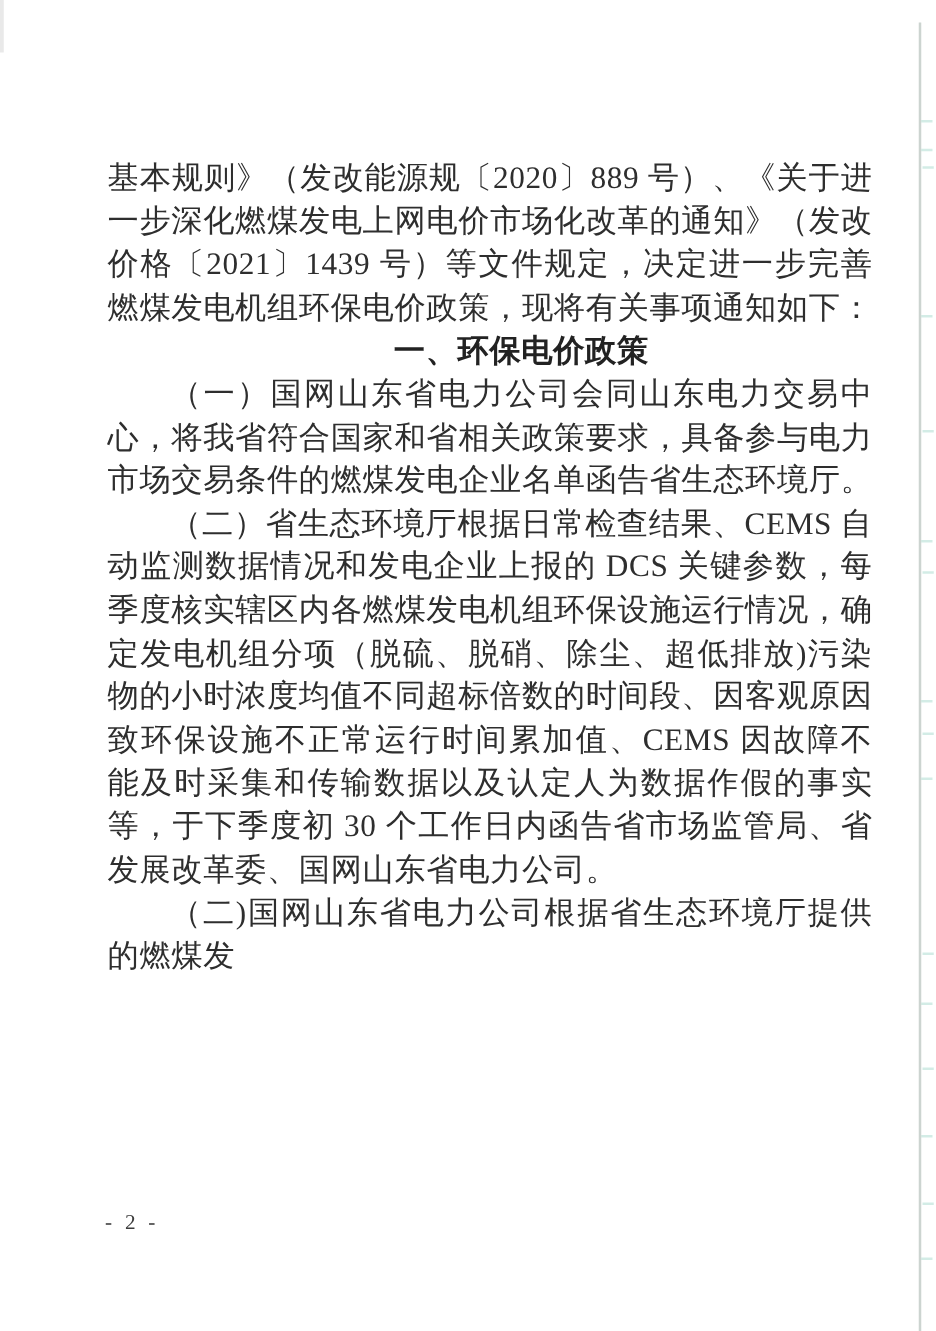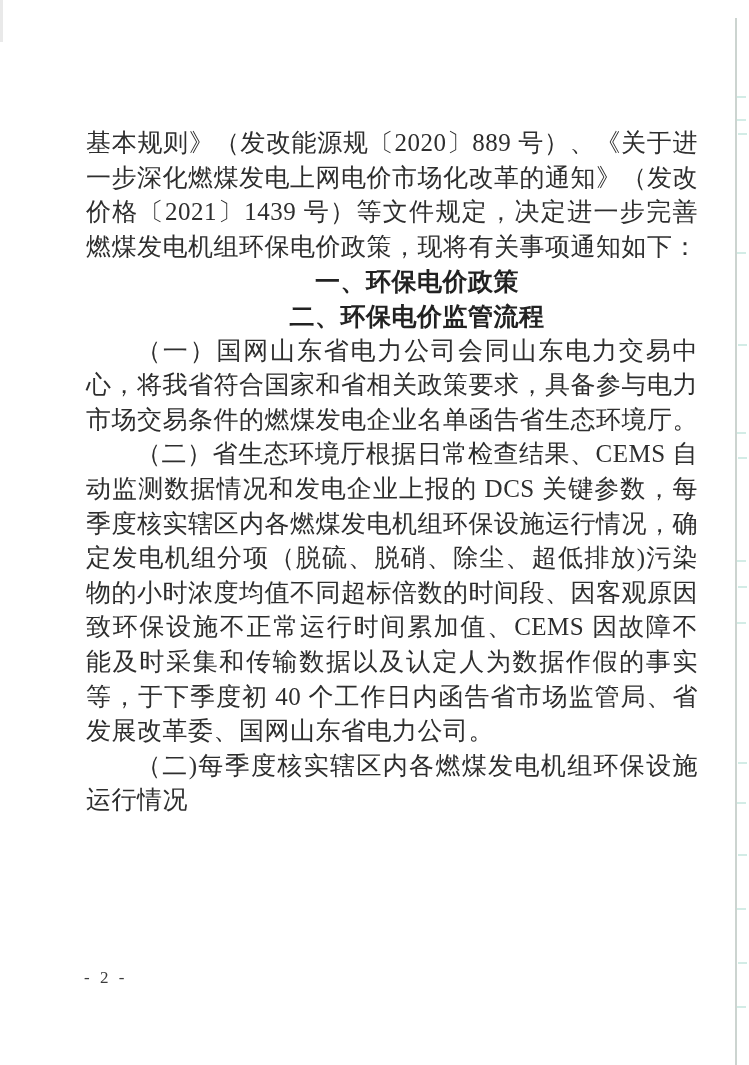--- a/index.html
+++ b/index.html
@@ -103,21 +103,20 @@
   <div class="artifact-tick" style="left:738px; top:762px;"></div>
   <div class="artifact-tick" style="left:737px; top:802px;"></div>
   <div class="artifact-tick" style="left:738px; top:854px;"></div>
   <div class="artifact-tick" style="left:737px; top:908px;"></div>
   <div class="artifact-tick" style="left:738px; top:962px;"></div>
   <div class="artifact-tick" style="left:737px; top:1006px;"></div>
 
   <main class="text-block">
     <p class="para-cont">基本规则》（发改能源规〔2020〕889 号）、《关于进一步深化燃煤发电上网电价市场化改革的通知》（发改价格〔2021〕1439 号）等文件规定，决定进一步完善燃煤发电机组环保电价政策，现将有关事项通知如下：</p>
     <h2 class="para-heading">一、环保电价政策</h2>
-    <h2 class="para-heading">二、环保电价监管流程</h2>
     <p class="para-body">（一）国网山东省电力公司会同山东电力交易中心，将我省符合国家和省相关政策要求，具备参与电力市场交易条件的燃煤发电企业名单函告省生态环境厅。</p>
-    <p class="para-body">（二）省生态环境厅根据日常检查结果、CEMS 自动监测数据情况和发电企业上报的 DCS 关键参数，每季度核实辖区内各燃煤发电机组环保设施运行情况，确定发电机组分项（脱硫、脱硝、除尘、超低排放)污染物的小时浓度均值不同超标倍数的时间段、因客观原因致环保设施不正常运行时间累加值、CEMS 因故障不能及时采集和传输数据以及认定人为数据作假的事实等，于下季度初 40 个工作日内函告省市场监管局、省发展改革委、国网山东省电力公司。</p>
-    <p class="para-body">（二)每季度核实辖区内各燃煤发电机组环保设施运行情况</p>
+    <p class="para-body">（二）省生态环境厅根据日常检查结果、CEMS 自动监测数据情况和发电企业上报的 DCS 关键参数，每季度核实辖区内各燃煤发电机组环保设施运行情况，确定发电机组分项（脱硫、脱硝、除尘、超低排放)污染物的小时浓度均值不同超标倍数的时间段、因客观原因致环保设施不正常运行时间累加值、CEMS 因故障不能及时采集和传输数据以及认定人为数据作假的事实等，于下季度初 30 个工作日内函告省市场监管局、省发展改革委、国网山东省电力公司。</p>
+    <p class="para-body">（二)国网山东省电力公司根据省生态环境厅提供的燃煤发</p>
   </main>
 
   <div class="page-number">- 2 -</div>
 
 </div>
 
 </body></html>

